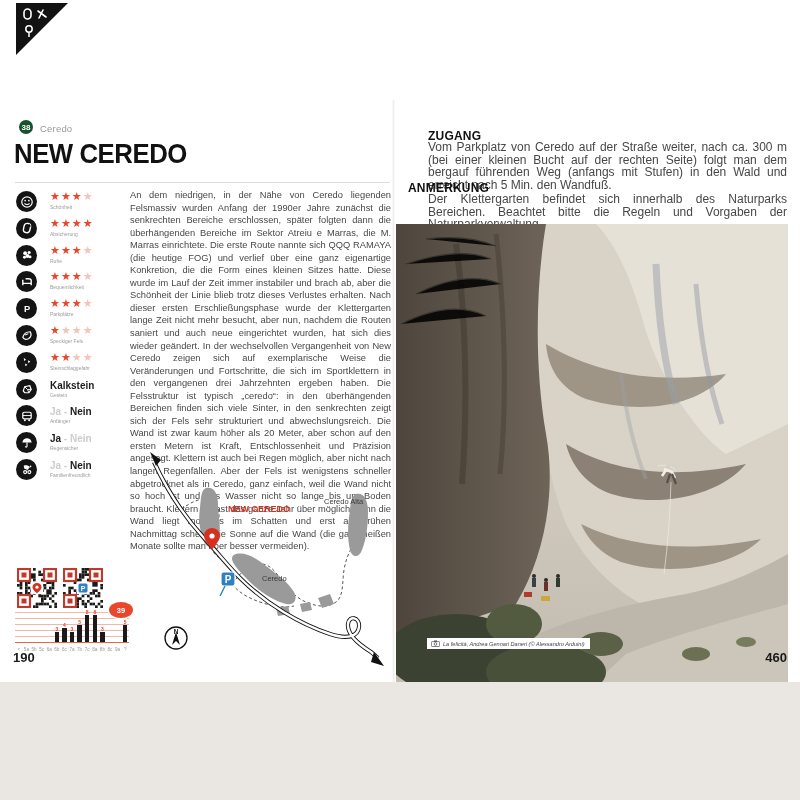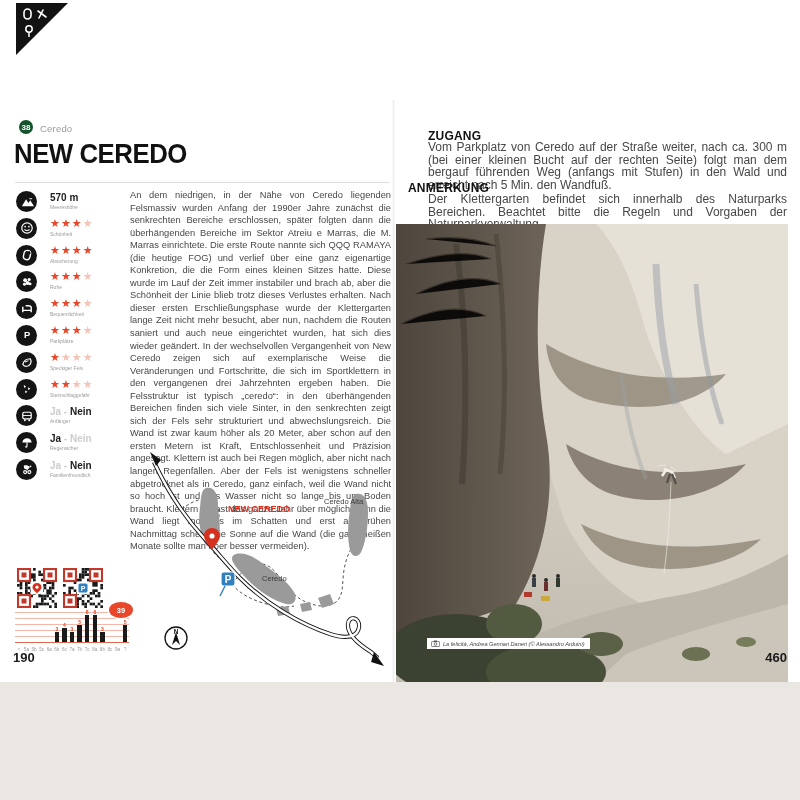--- a/index.html
+++ b/index.html
@@ -84,30 +84,20 @@
   <div>
     <div class="sector-chip">38</div>
     <div class="sector-name">Ceredo</div>
     <div class="page-title">NEW CEREDO</div>
     <div class="title-rule"></div>
 
     <div class="attr-col" id="attr-col">
         <div class="attr-row">
           <div class="attr-icon">
             <svg viewBox="0 0 15 15">
-              <path d="M2 12 L6.5 4.5 L9 8.5 L11 5.5 L15 12 Z" fill="#fff"></path>
-              <path d="M10 4 L13 4" stroke="#fff" stroke-width="1"></path>
-            </svg>
-          </div>
-          <div class="attr-val">570 m</div>
-          <div class="attr-lbl">Meereshöhe</div>
-        </div>
-        <div class="attr-row">
-          <div class="attr-icon">
-            <svg viewBox="0 0 15 15">
               <circle cx="7.5" cy="7.5" r="5.6" fill="none" stroke="#fff" stroke-width="1.3"></circle>
               <circle cx="5.5" cy="6" r="0.9" fill="#fff"></circle>
               <circle cx="9.5" cy="6" r="0.9" fill="#fff"></circle>
               <path d="M4.8 9 C6 10.6 9 10.6 10.2 9" stroke="#fff" stroke-width="1.1" fill="none"></path>
             </svg>
           </div>
           <div class="stars"><span class="star-on">★</span><span class="star-on">★</span><span class="star-on">★</span><span class="star-off">★</span></div>
           <div class="attr-lbl">Schönheit</div>
         </div>
         <div class="attr-row">
@@ -164,20 +154,30 @@
         <div class="attr-row">
           <div class="attr-icon">
             <svg viewBox="0 0 15 15">
               <path d="M4 3 L6.5 5 L4.5 6.5 Z" fill="#fff"></path>
               <path d="M8.5 5.5 L11 7 L9 8.8 Z" fill="#fff"></path>
               <path d="M5.5 9 L8 10.5 L5.8 12 Z" fill="#fff"></path>
             </svg>
           </div>
           <div class="stars"><span class="star-on">★</span><span class="star-on">★</span><span class="star-off">★</span><span class="star-off">★</span></div>
           <div class="attr-lbl">Steinschlaggefahr</div>
+        </div>
+        <div class="attr-row">
+          <div class="attr-icon">
+            <svg viewBox="0 0 15 15">
+              <path d="M3.5 9.5 L5 5 L10.5 4 L12 8 L9.5 11.5 L5 11.5 Z" fill="none" stroke="#fff" stroke-width="1.3"></path>
+              <path d="M5 5 L8 8 L9.5 11.5 M8 8 L12 8" stroke="#fff" stroke-width="1"></path>
+            </svg>
+          </div>
+          <div class="attr-val">Kalkstein</div>
+          <div class="attr-lbl">Gestein</div>
         </div>
         <div class="attr-row">
           <div class="attr-icon">
             <svg viewBox="0 0 15 15">
               <rect x="3" y="3.5" width="9" height="7" rx="1.5" fill="none" stroke="#fff" stroke-width="1.3"></rect>
               <path d="M3 7 L12 7" stroke="#fff" stroke-width="1"></path>
               <circle cx="5.2" cy="12" r="1" fill="#fff"></circle>
               <circle cx="9.8" cy="12" r="1" fill="#fff"></circle>
             </svg>
           </div>

